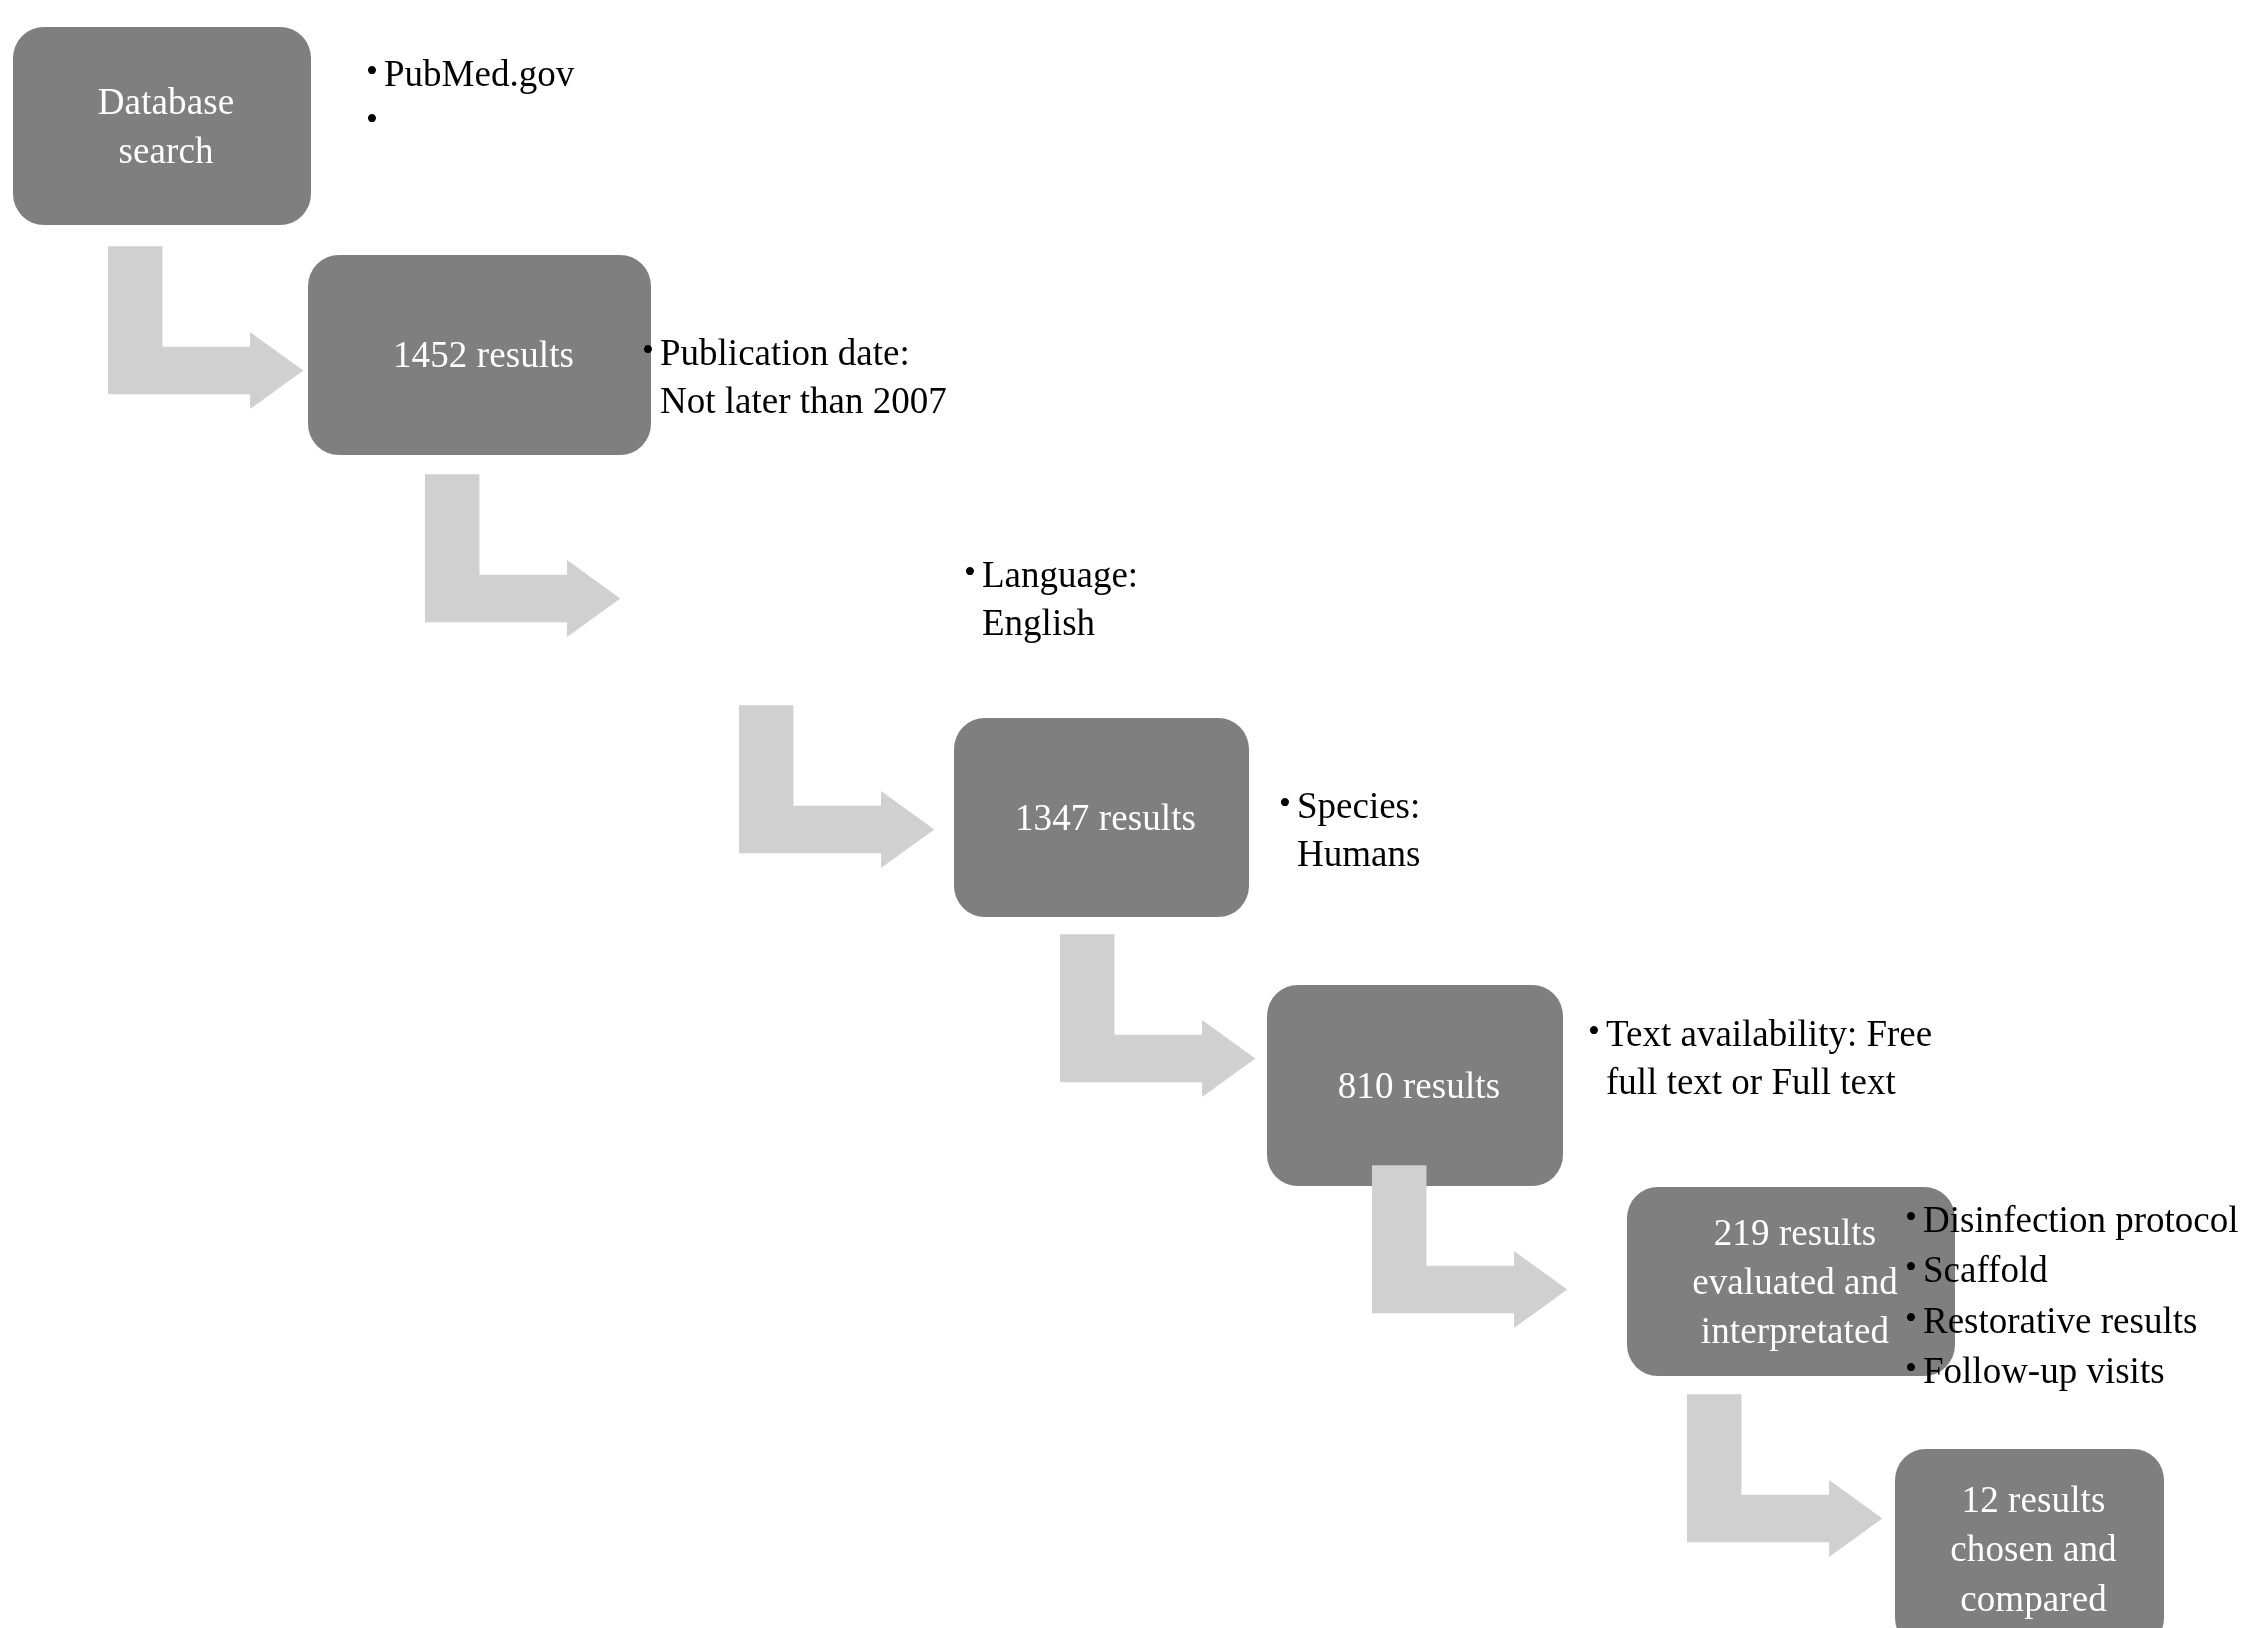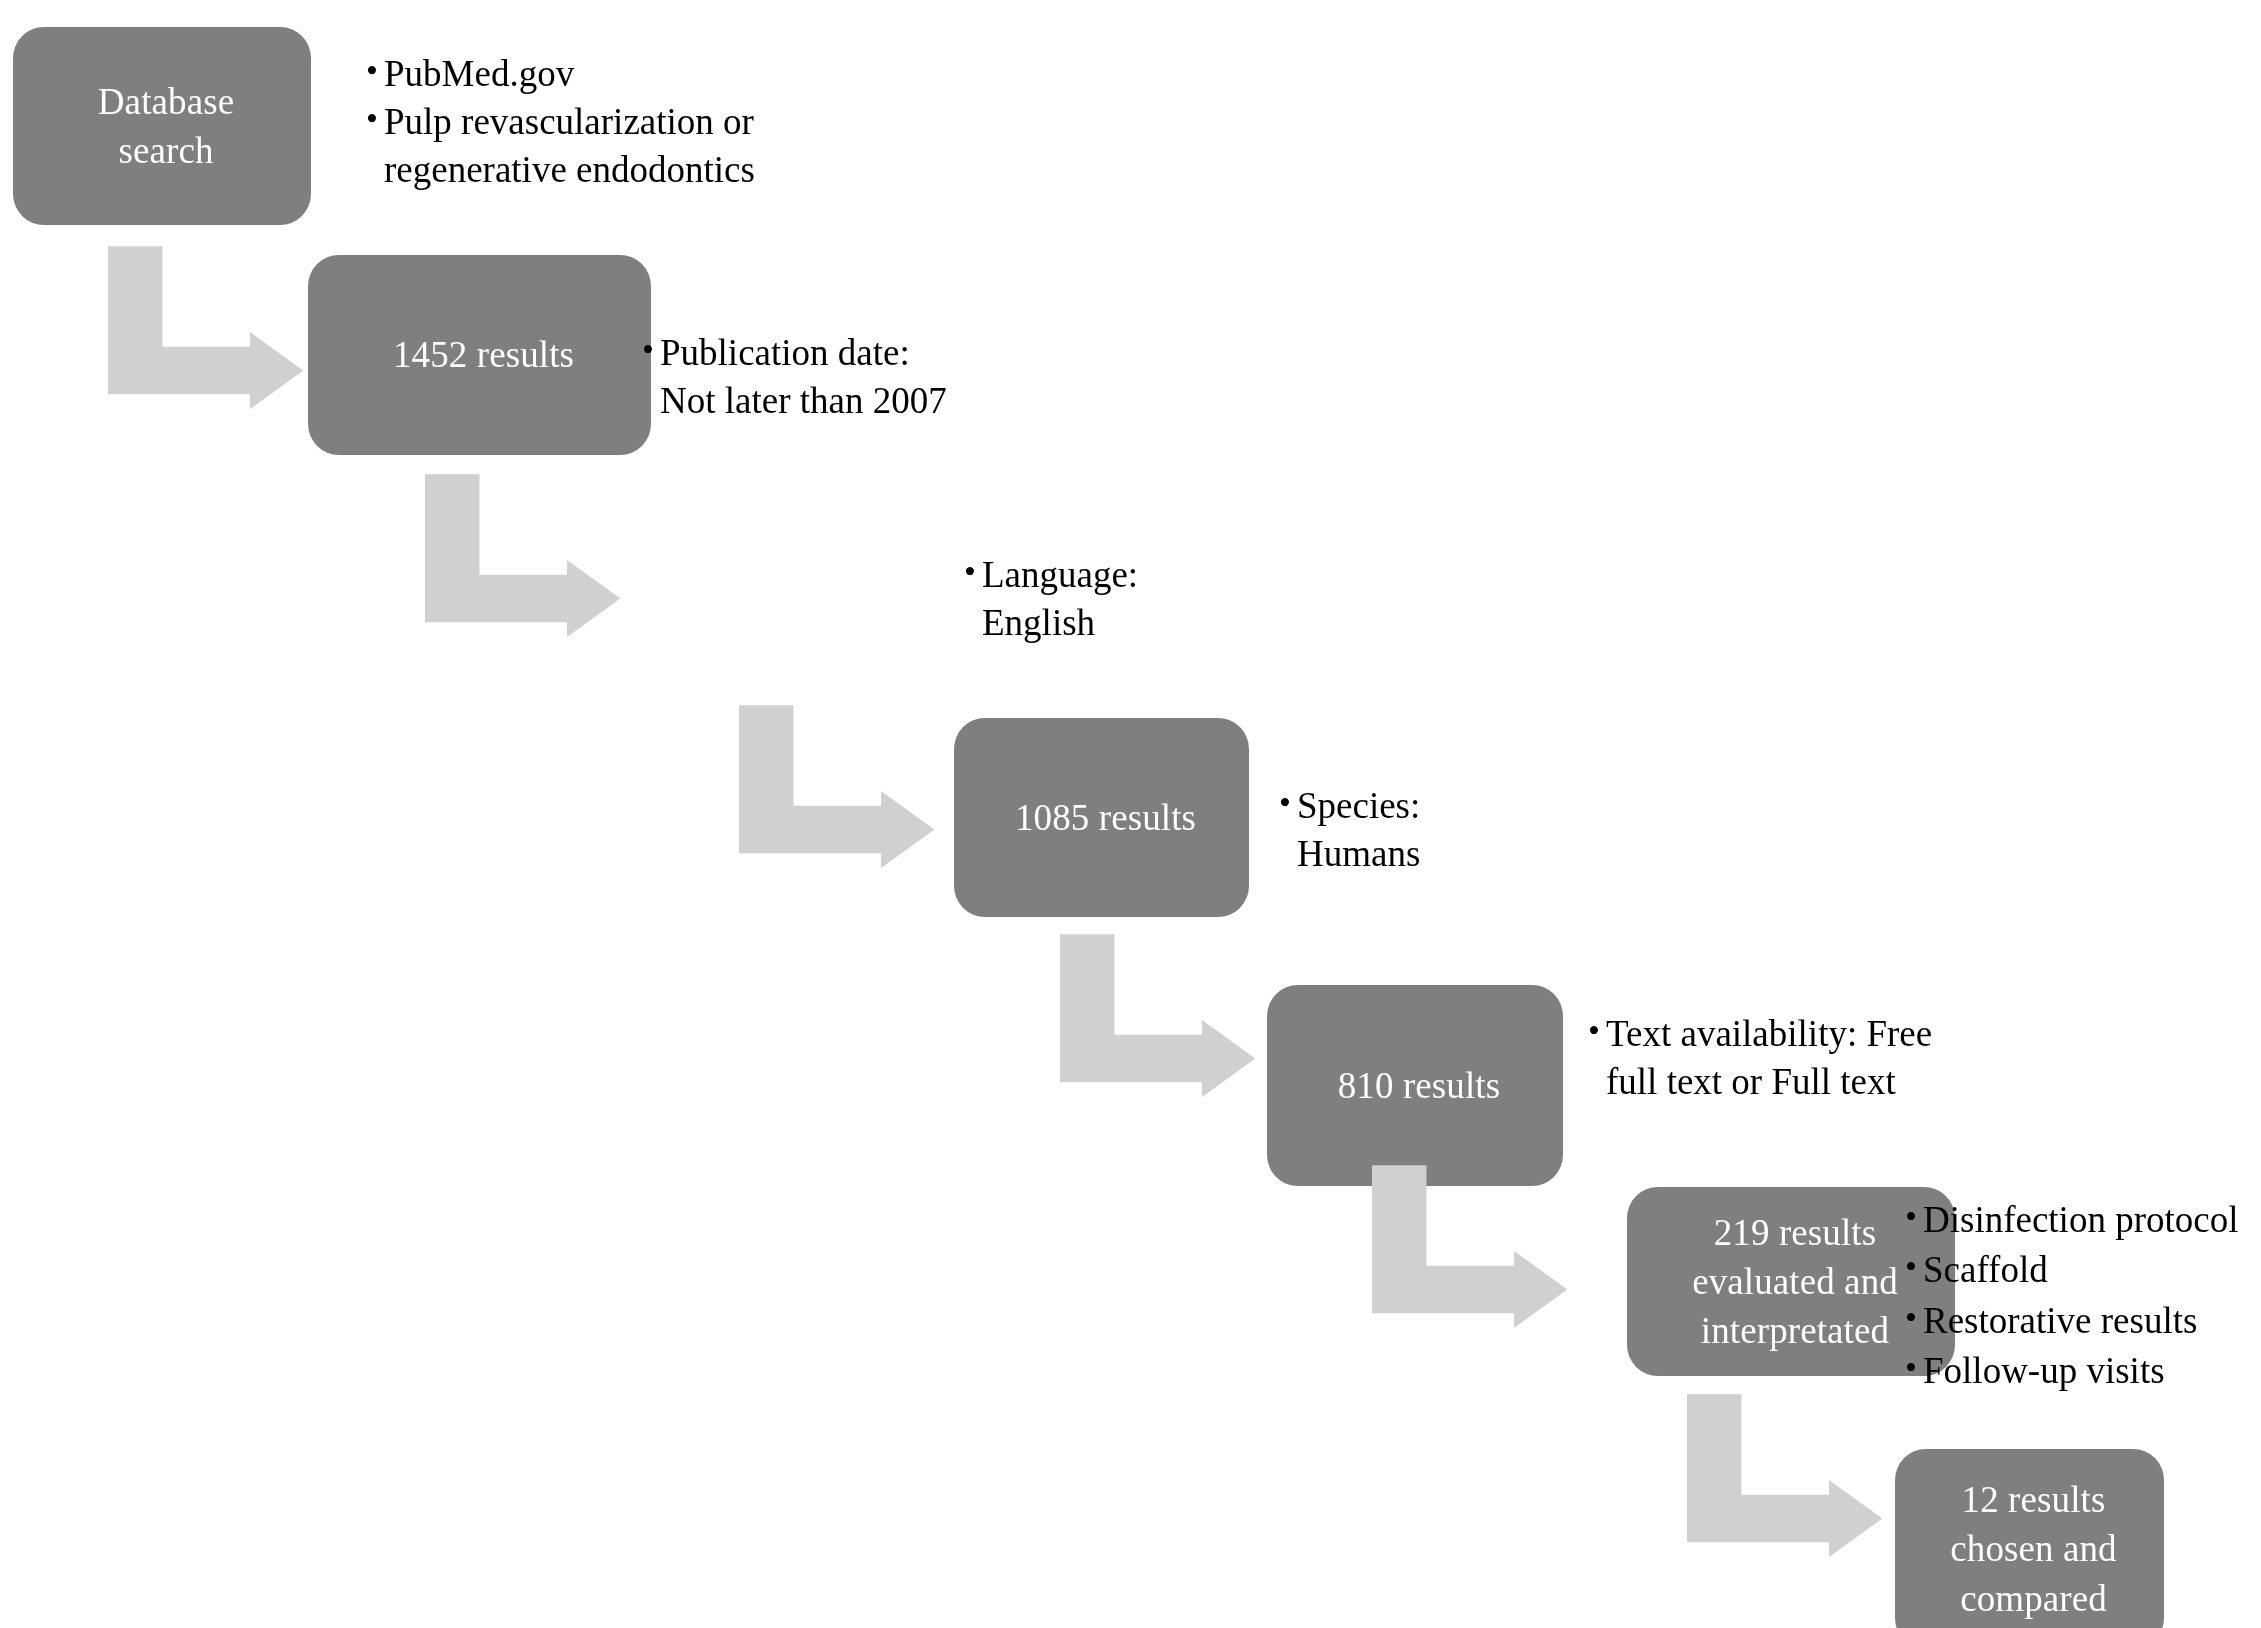--- a/index.html
+++ b/index.html
@@ -72,22 +72,21 @@
 
 <div id="canvas">
 
   <div class="flow-box" style="left:13px; top:27px; width:298px; height:198px;">
     <div class="flow-box-label">Database
 search</div>
   </div>
 
   <div class="note-block" style="left:366px; top:50px; width:533px;">
     <div class="note-item"><span class="bullet-glyph">•</span><span>PubMed.gov</span></div>
-    <div class="note-item"><span class="bullet-glyph">•</span><span>Pulp revascularization or
-regenerative endodontics</span></div>
+    <div class="note-item"><span class="bullet-glyph">•</span></div>
   </div>
 
   <svg class="arrow-svg" style="left:108px; top:246px;" width="219" height="178" viewBox="0 0 370 300">
     <polygon class="arrow-shape" points="0,0 92,0 92,170 240,170 240,145 330,210 240,275 240,250 0,250"></polygon>
   </svg>
 
   <div class="flow-box" style="left:308px; top:255px; width:343px; height:200px;">
     <div class="flow-box-label">1452 results</div>
   </div>
 
@@ -104,21 +103,21 @@
   <div class="note-block" style="left:964px; top:551px; width:533px;">
     <div class="note-item"><span class="bullet-glyph">•</span><span>Language:
 English</span></div>
   </div>
 
   <svg class="arrow-svg" style="left:739px; top:705px;" width="219" height="178" viewBox="0 0 370 300">
     <polygon class="arrow-shape" points="0,0 92,0 92,170 240,170 240,145 330,210 240,275 240,250 0,250"></polygon>
   </svg>
 
   <div class="flow-box" style="left:954px; top:718px; width:295px; height:199px;">
-    <div class="flow-box-label">1085 results</div>
+    <div class="flow-box-label">1347 results</div>
   </div>
 
   <div class="note-block" style="left:1279px; top:782px; width:533px;">
     <div class="note-item"><span class="bullet-glyph">•</span><span>Species:
 Humans</span></div>
   </div>
 
   <svg class="arrow-svg" style="left:1060px; top:934px;" width="219" height="178" viewBox="0 0 370 300">
     <polygon class="arrow-shape" points="0,0 92,0 92,170 240,170 240,145 330,210 240,275 240,250 0,250"></polygon>
   </svg>

